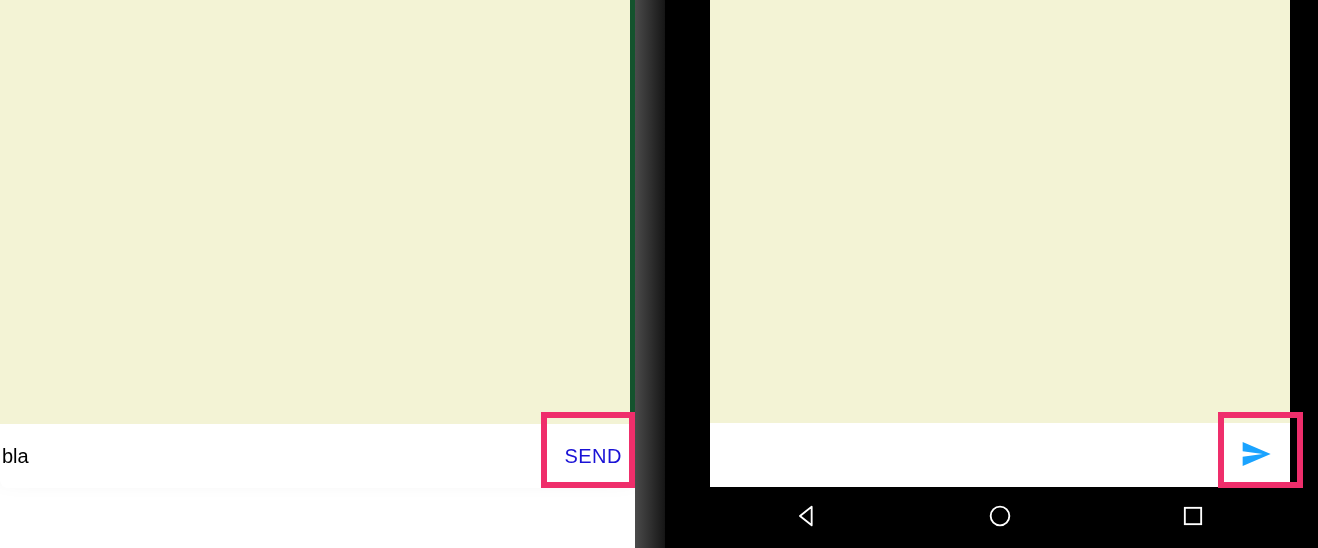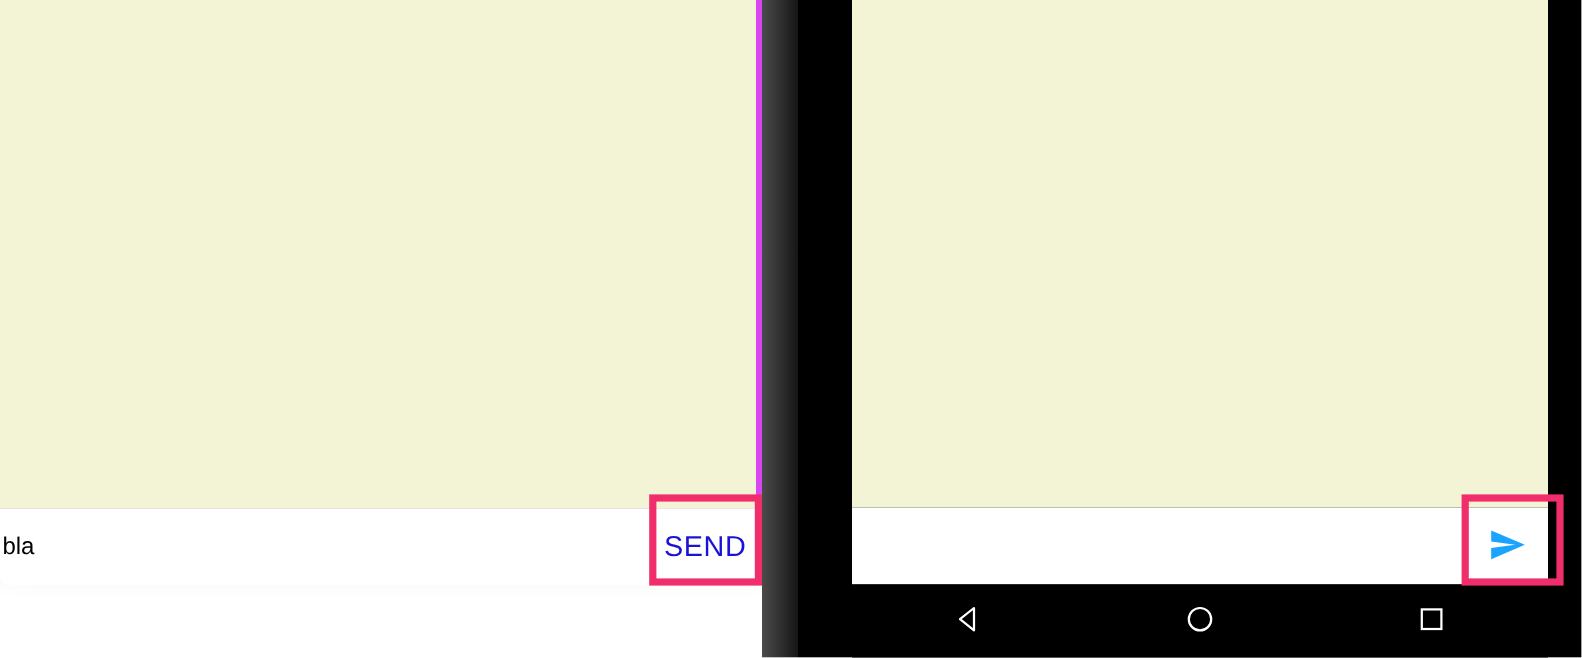--- a/index.html
+++ b/index.html
@@ -12,21 +12,21 @@
       overflow: hidden;
     }
 
     
     .left-panel {
       position: absolute;
       left: 0;
       top: 0;
       width: 635px;
       height: 456px;
-      background: #d946ef;
+      background: #14532d;
       border-radius: 0 0 8px 8px;
       box-shadow: 0 10px 30px rgba(0,0,0,0.25);
     }
     .left-chat-area {
       position: absolute;
       left: 0;
       top: 0;
       width: 630px;
       height: 424px;
       background: #f3f3d5;
@@ -50,21 +50,21 @@
       font-size: 20px;
       color: #000000;
       padding: 0 6px 0 2px;
       background: transparent;
     }
     .left-send-btn {
       height: 100%;
       min-width: 72px;
       background: #ffffff;
       color: #1a12d6;
-      font-size: 24px;
+      font-size: 20px;
       font-weight: 400;
       letter-spacing: 0.5px;
       border: none;
       display: flex;
       align-items: center;
       justify-content: center;
       cursor: pointer;
       padding: 0 8px;
     }
 

